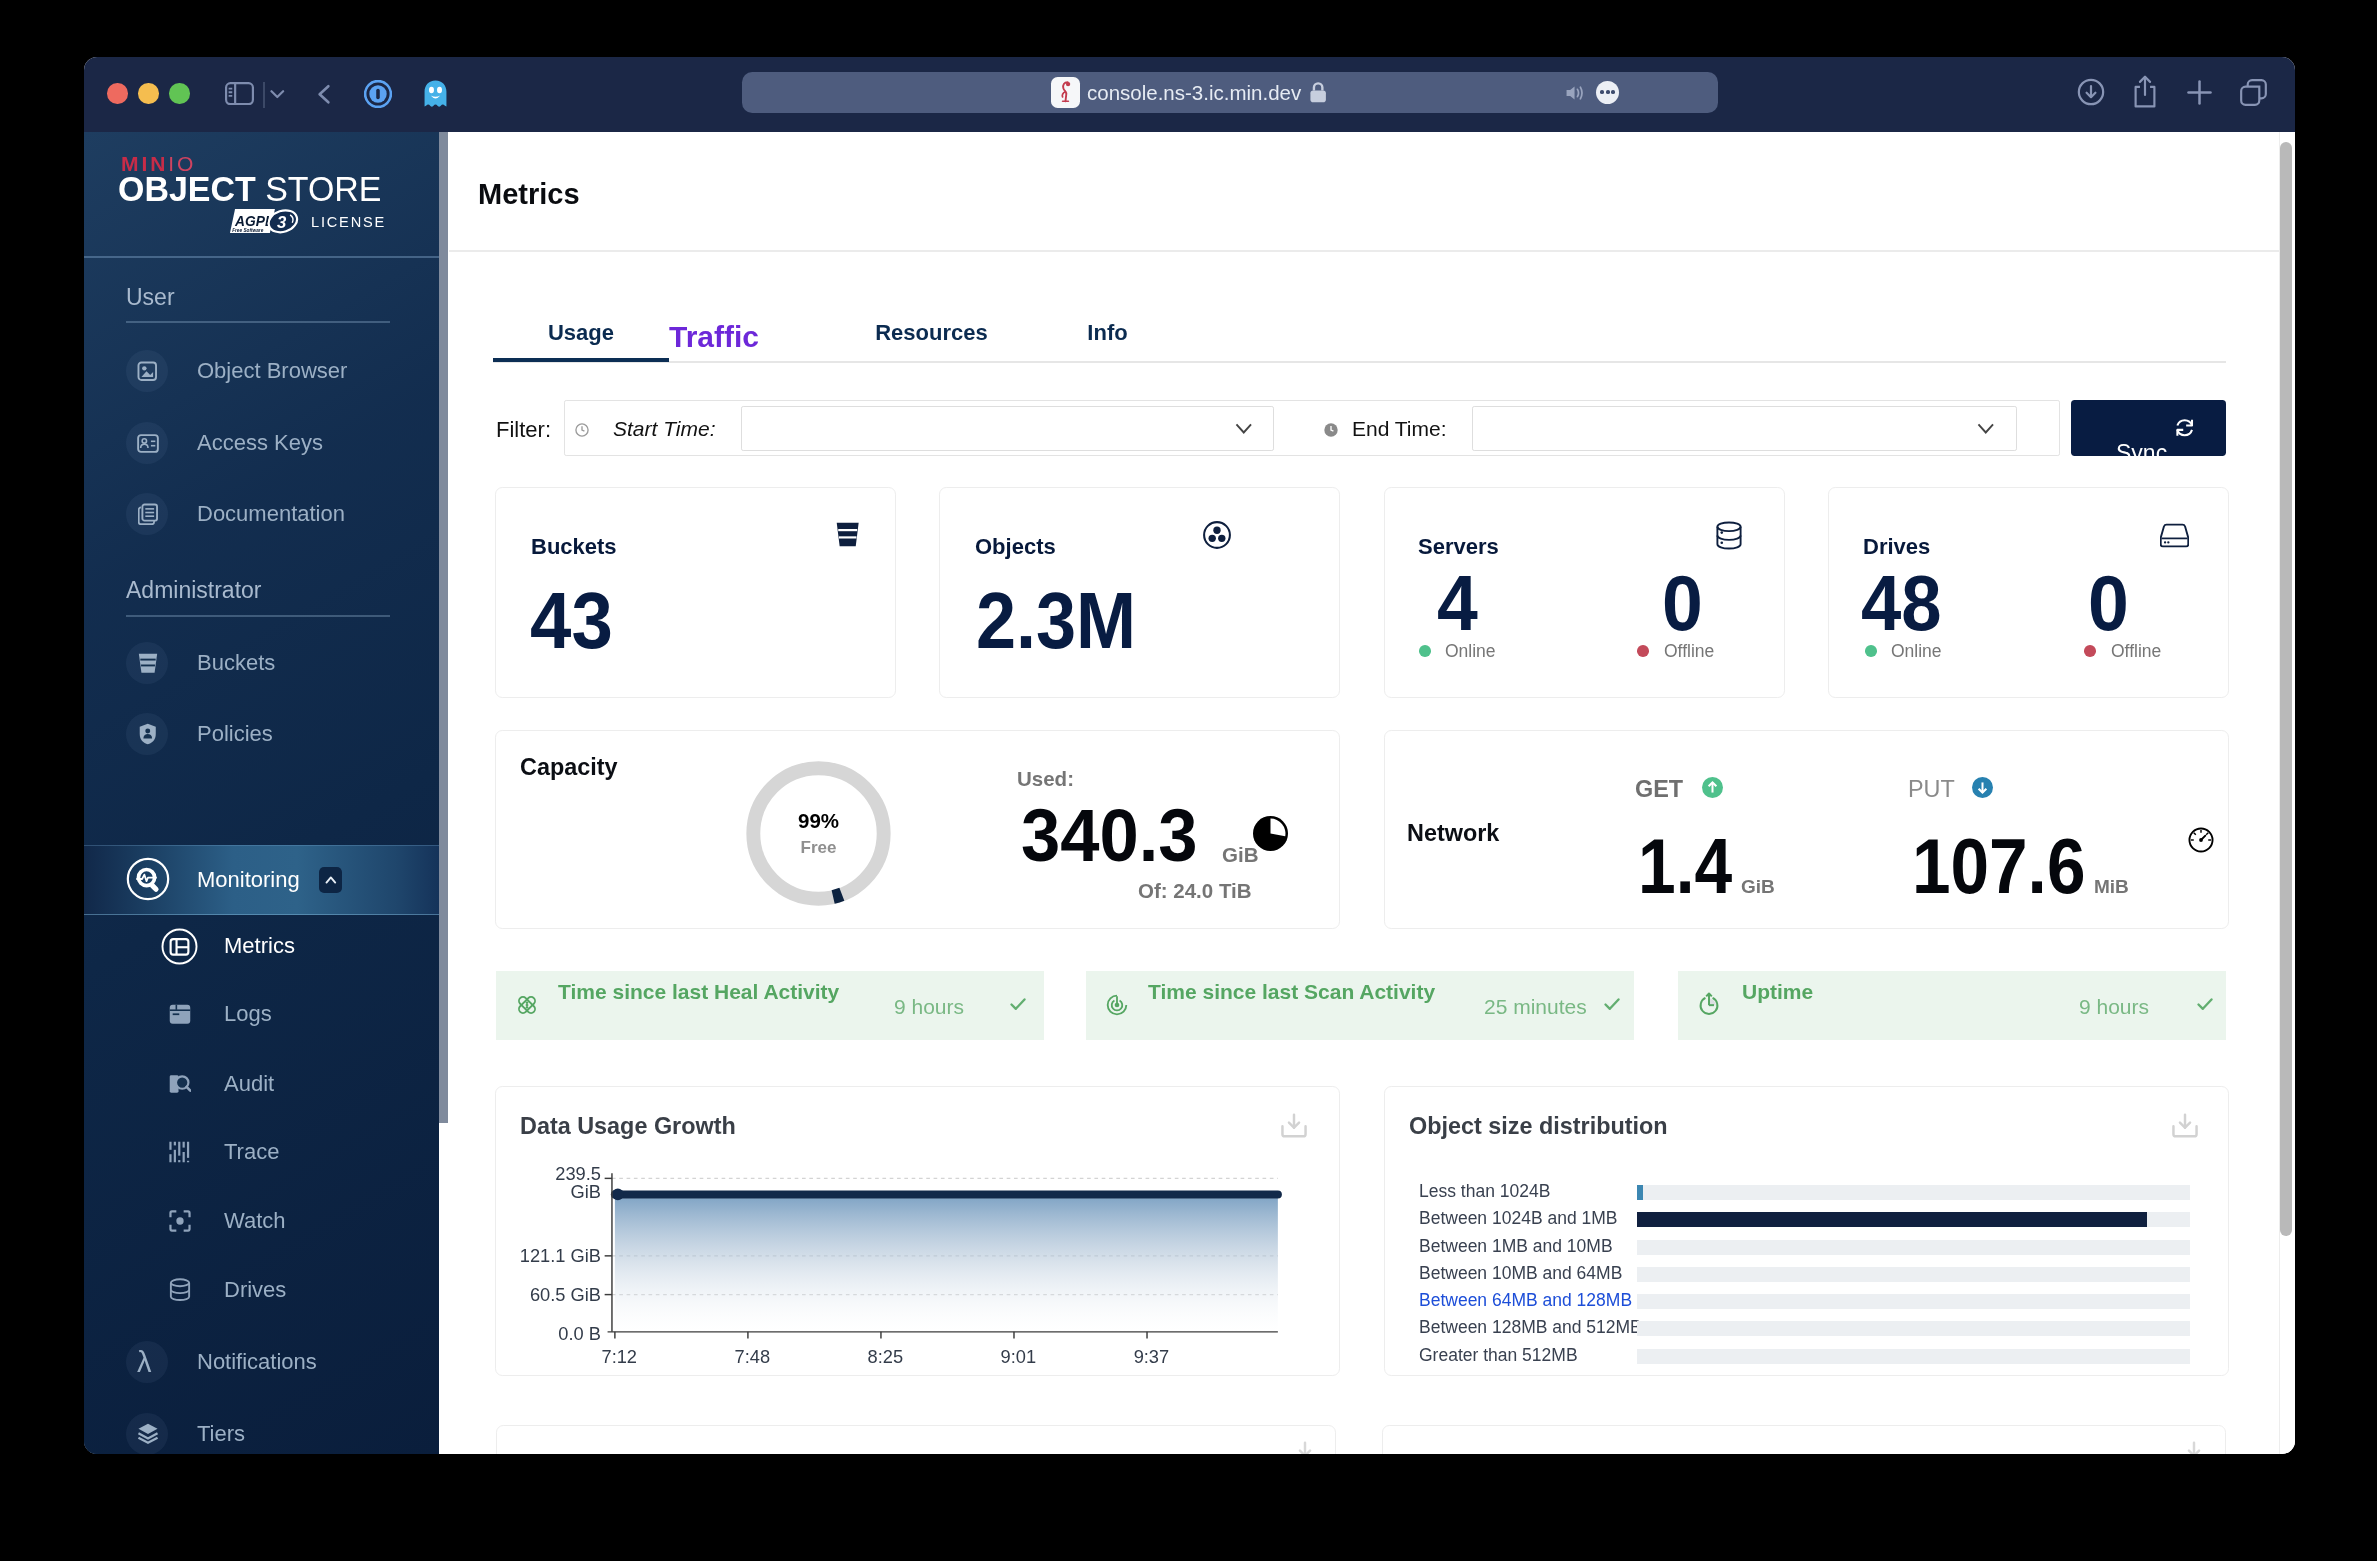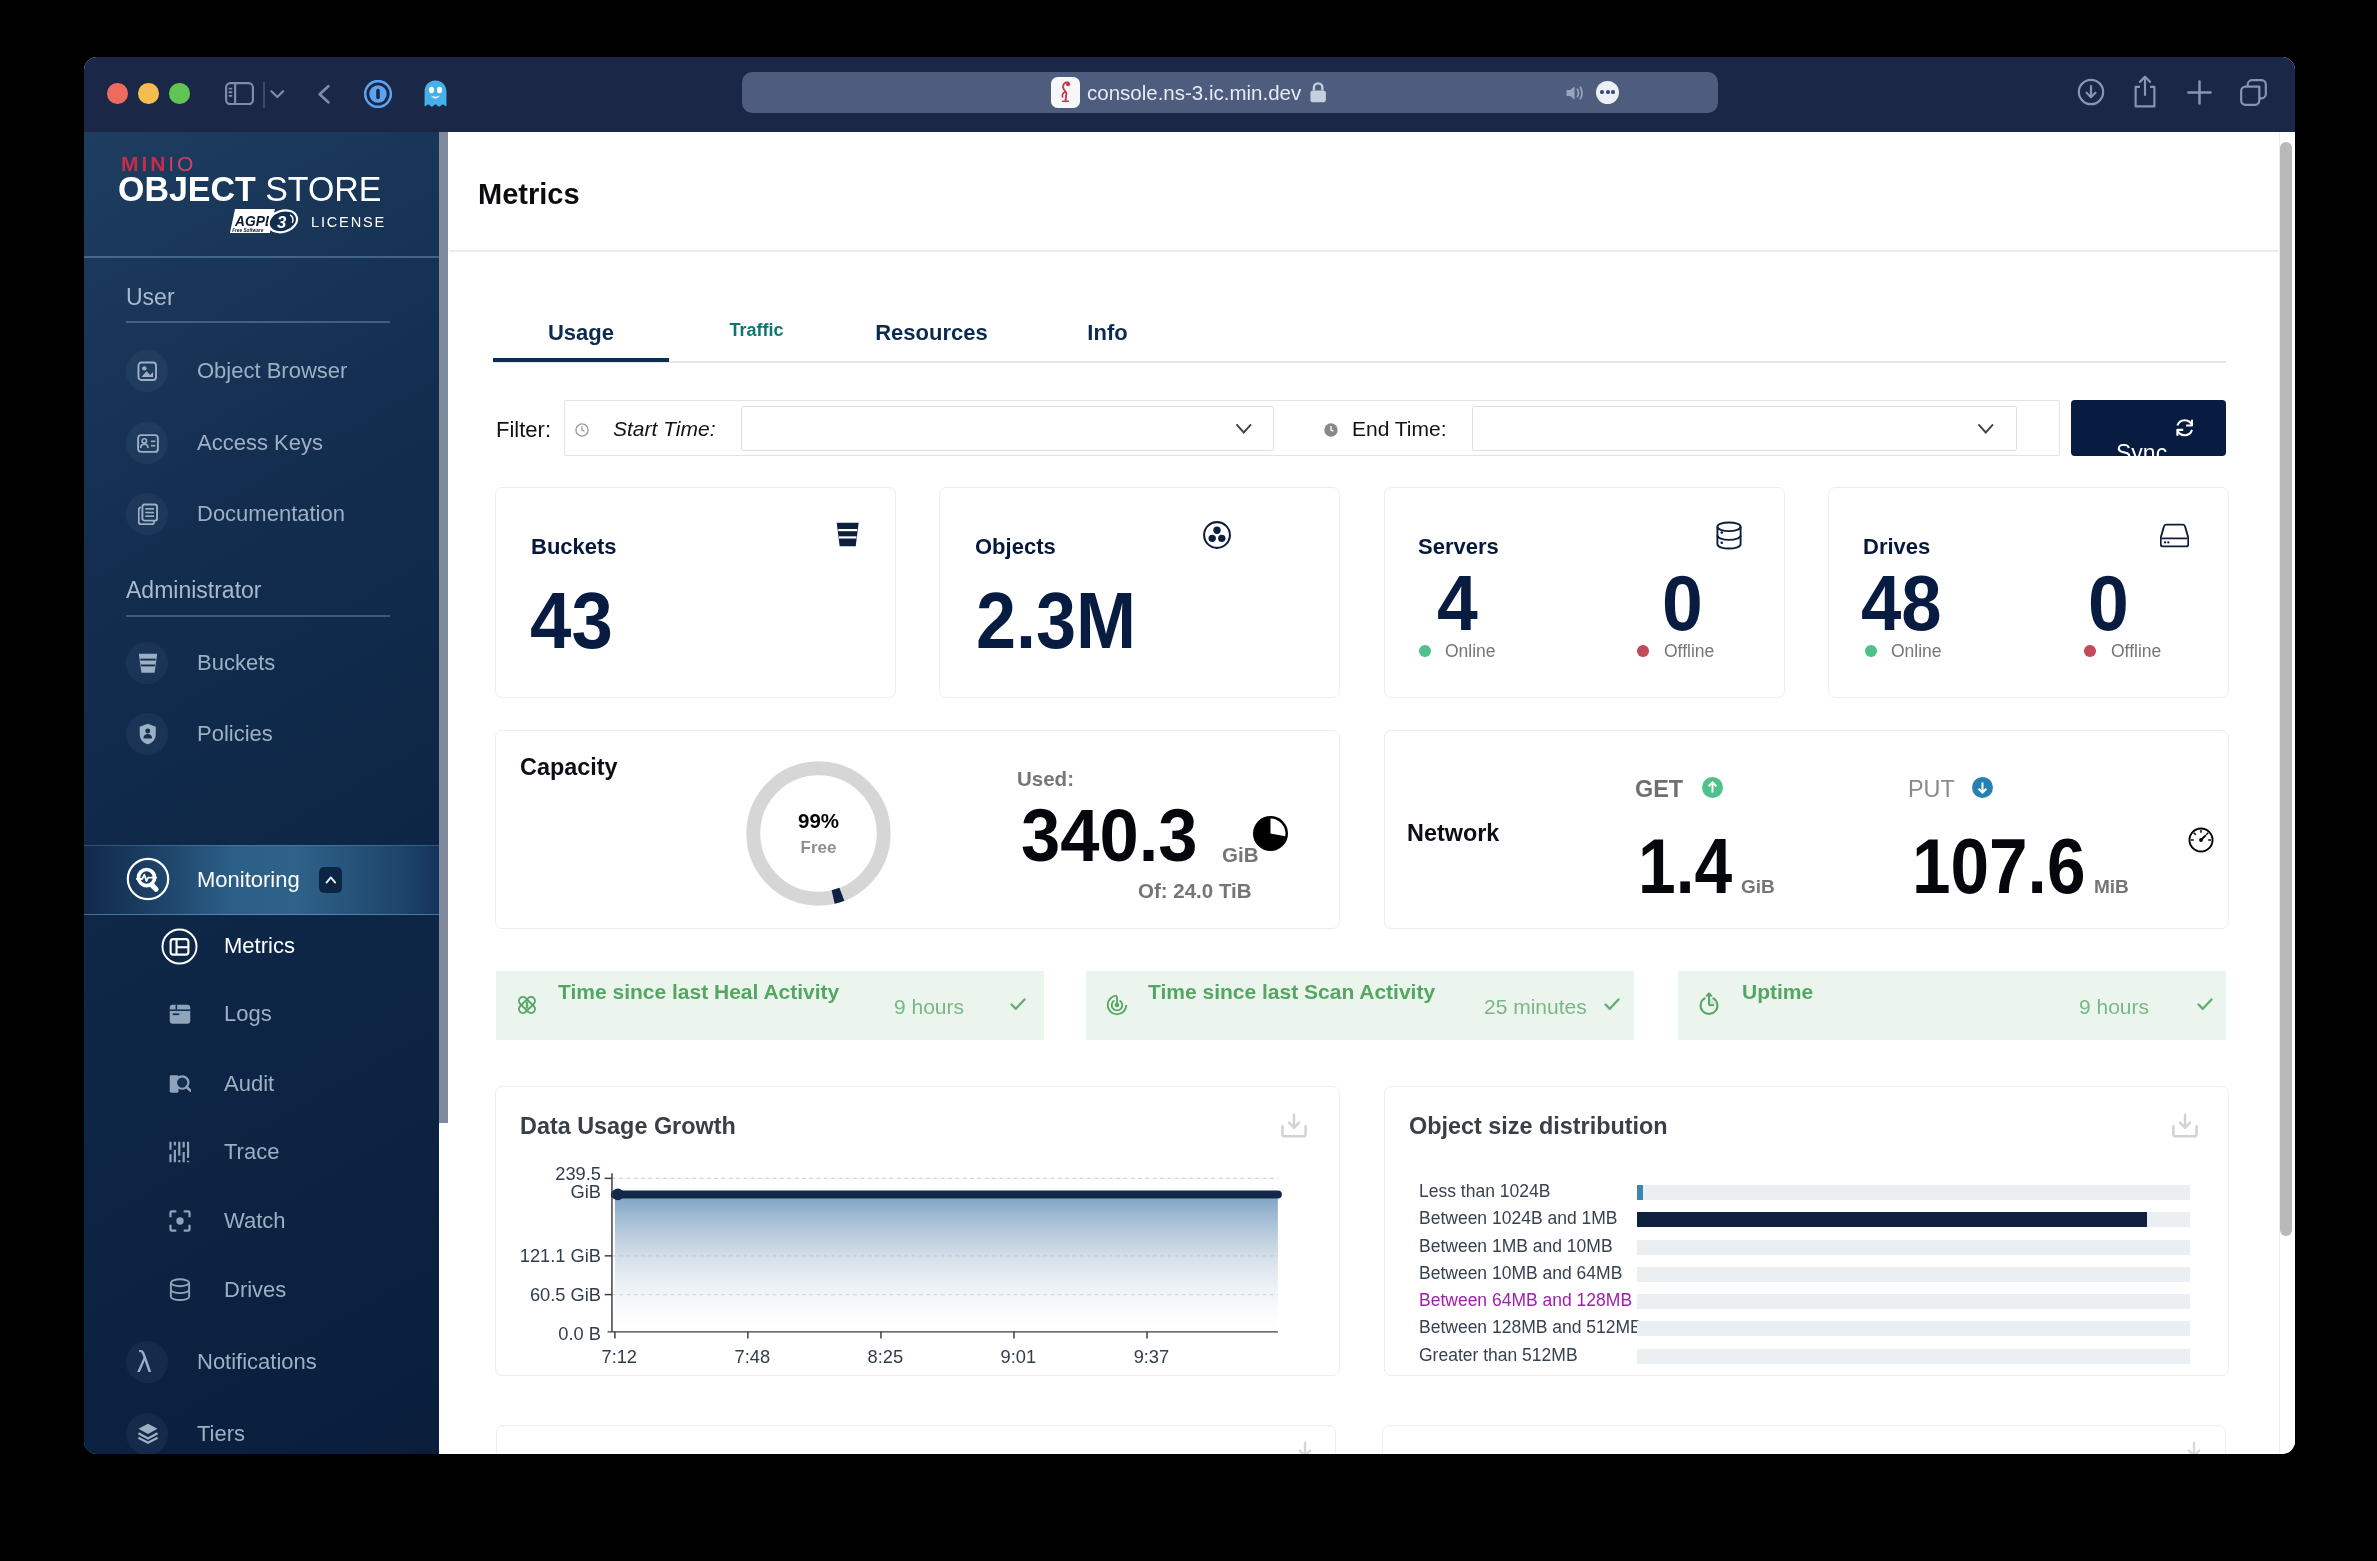--- a/index.html
+++ b/index.html
@@ -272,21 +272,21 @@
     </div>
   </div>
   <div id="sbscroll"></div>
   <div id="sbthumb"></div>
   <div id="content"></div>
 
   <div class="abs" style="left:394px;top:121px;font-size:29px;font-weight:bold;color:#0a0c10;">Metrics</div>
   <div class="abs" style="left:365px;top:193px;width:1830px;height:1.5px;background:#ebebeb;"></div>
 
   <div class="abs" style="left:409px;top:263px;width:176px;text-align:center;font-size:22px;font-weight:bold;color:#0b2b50;">Usage</div>
-  <div class="abs" style="left:585px;top:263px;width:175px;text-align:center;font-size:18px;font-weight:bold;color:#0f766e;">Traffic</div>
+  <div class="abs" style="left:585px;top:263px;width:175px;font-size:30px;font-weight:bold;color:#6d28d9;">Traffic</div>
   <div class="abs" style="left:760px;top:263px;width:175px;text-align:center;font-size:22px;font-weight:bold;color:#0b2b50;">Resources</div>
   <div class="abs" style="left:936px;top:263px;width:175px;text-align:center;font-size:22px;font-weight:bold;color:#0b2b50;">Info</div>
   <div class="abs" style="left:409px;top:304px;width:1733px;height:1.5px;background:#e6e6e6;"></div>
   <div class="abs" style="left:409px;top:301px;width:176px;height:4.4px;background:#0c2e54;"></div>
 
   <div class="abs" style="left:480px;top:343px;width:1496px;height:56px;border:1.5px solid #e3e3e3;border-radius:2.2px;"></div>
   <div class="abs" style="left:412px;top:360px;font-size:22px;color:#121212;">Filter:</div>
   <svg class="abs" style="left:491px;top:366px;" width="14" height="14" viewBox="0 0 23 23">
     <circle cx="11.5" cy="11.5" r="10" fill="none" stroke="#9b9b9b" stroke-width="2.2"></circle>
     <polyline points="11.5,5.5 11.5,11.5 15.5,13.5" fill="none" stroke="#9b9b9b" stroke-width="2.2"></polyline>
@@ -512,21 +512,21 @@
       <text x="534" y="378">8:25</text>
       <text x="716" y="378">9:01</text>
       <text x="898" y="378">9:37</text>
     </g>
   </svg>
 
   <div class="abs" style="left:1335px;top:1124px;font-size:17.5px;color:#394150;">Less than 1024B</div>
   <div class="abs" style="left:1335px;top:1151px;font-size:17.5px;color:#394150;">Between 1024B and 1MB</div>
   <div class="abs" style="left:1335px;top:1179px;font-size:17.5px;color:#394150;">Between 1MB and 10MB</div>
   <div class="abs" style="left:1335px;top:1206px;font-size:17.5px;color:#394150;">Between 10MB and 64MB</div>
-  <div class="abs" style="left:1335px;top:1233px;font-size:17.5px;color:#a21caf;">Between 64MB and 128MB</div>
+  <div class="abs" style="left:1335px;top:1233px;font-size:17.5px;color:#1d4ed8;">Between 64MB and 128MB</div>
   <div class="abs" style="left:1335px;top:1260px;font-size:17.5px;color:#394150;">Between 128MB and 512MB</div>
   <div class="abs" style="left:1335px;top:1288px;font-size:17.5px;color:#394150;">Greater than 512MB</div>
   <div class="abs" style="left:1553px;top:1128px;width:553px;height:14.6px;background:#eceff2;"></div>
   <div class="abs" style="left:1553px;top:1155px;width:553px;height:14.6px;background:#eceff2;"></div>
   <div class="abs" style="left:1553px;top:1183px;width:553px;height:14.6px;background:#eceff2;"></div>
   <div class="abs" style="left:1553px;top:1210px;width:553px;height:14.6px;background:#eceff2;"></div>
   <div class="abs" style="left:1553px;top:1237px;width:553px;height:14.6px;background:#eceff2;"></div>
   <div class="abs" style="left:1553px;top:1264px;width:553px;height:14.6px;background:#eceff2;"></div>
   <div class="abs" style="left:1553px;top:1292px;width:553px;height:14.6px;background:#eceff2;"></div>
   <div class="abs" style="left:1553px;top:1128px;width:5.8px;height:14.6px;background:#3c87b2;"></div>

